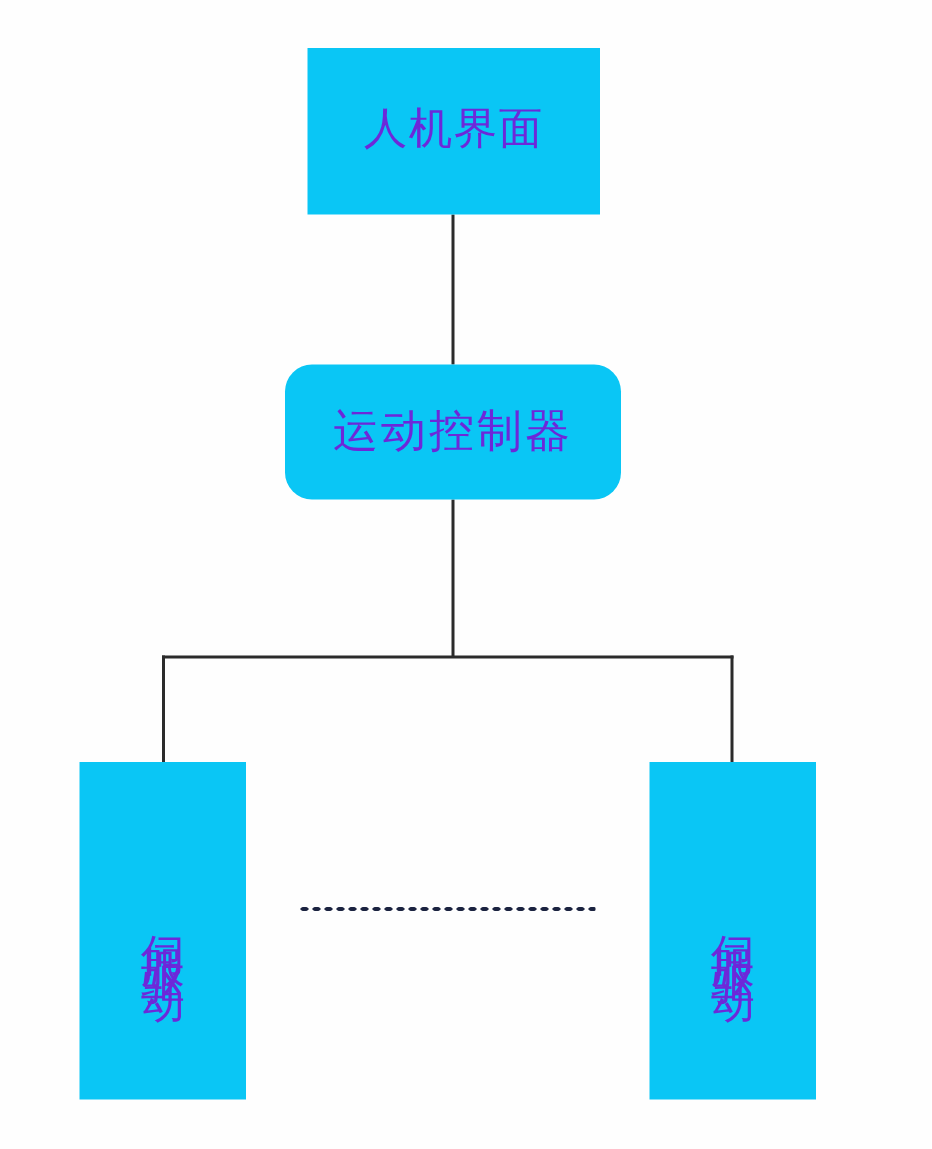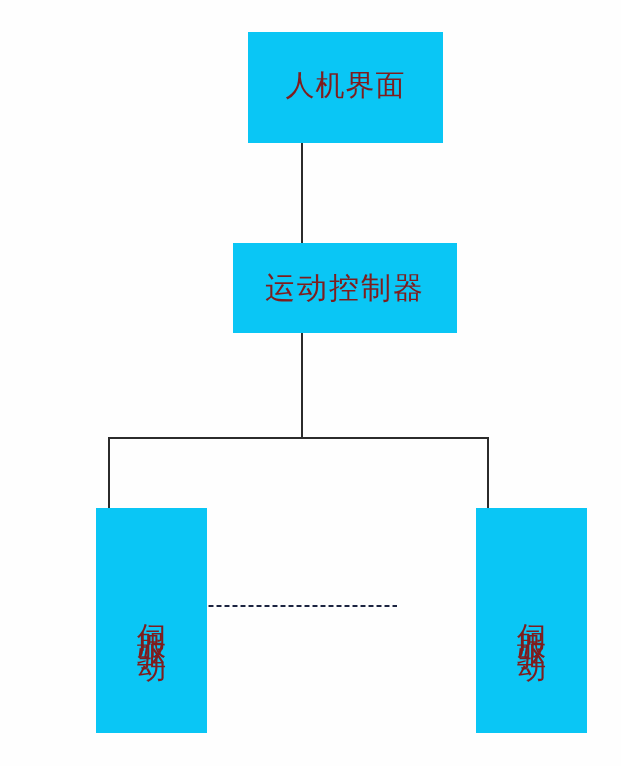--- a/index.html
+++ b/index.html
@@ -19,24 +19,23 @@
   }
 
   .node {
     position: absolute;
     background: #0ac6f5;
     display: flex;
     flex-direction: column;
     align-items: center;
     justify-content: center;
     box-sizing: border-box;
-    color: #7f1d1d;
+    color: #6d28d9;
     text-align: center;
     line-height: 1.18;
-    margin-left: 43px;
   }
 
   
   #node-hmi {
     left: 205px;
     top: 32px;
     width: 195px;
     height: 111px;
   }
   #node-hmi .line-cn {
@@ -50,20 +49,21 @@
     font-size: 29px;
     letter-spacing: 1px;
   }
 
   
   #node-controller {
     left: 190px;
     top: 243px;
     width: 224px;
     height: 90px;
+    border-radius: 18px;
   }
   #node-controller .line-cn {
     font-family: "DejaVu Sans", "Liberation Sans", sans-serif;
     font-size: 30px;
     letter-spacing: 2px;
   }
 
   
   .node-servo {
     top: 508px;

